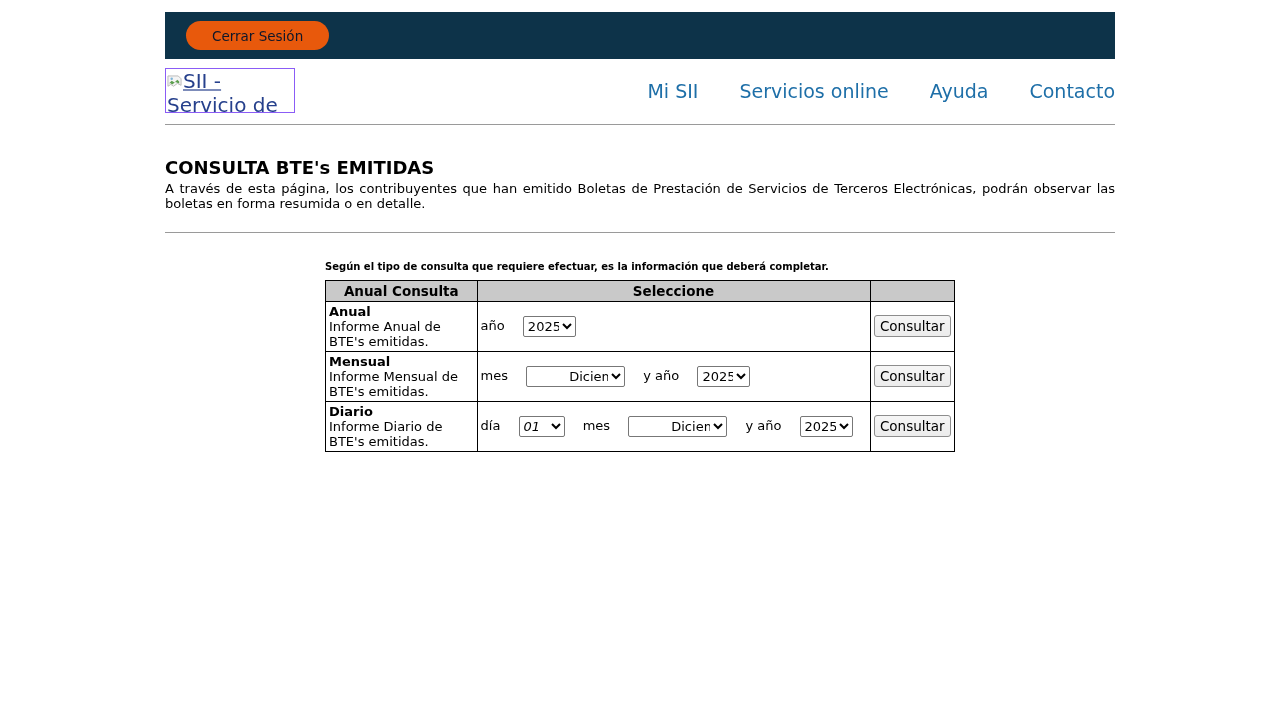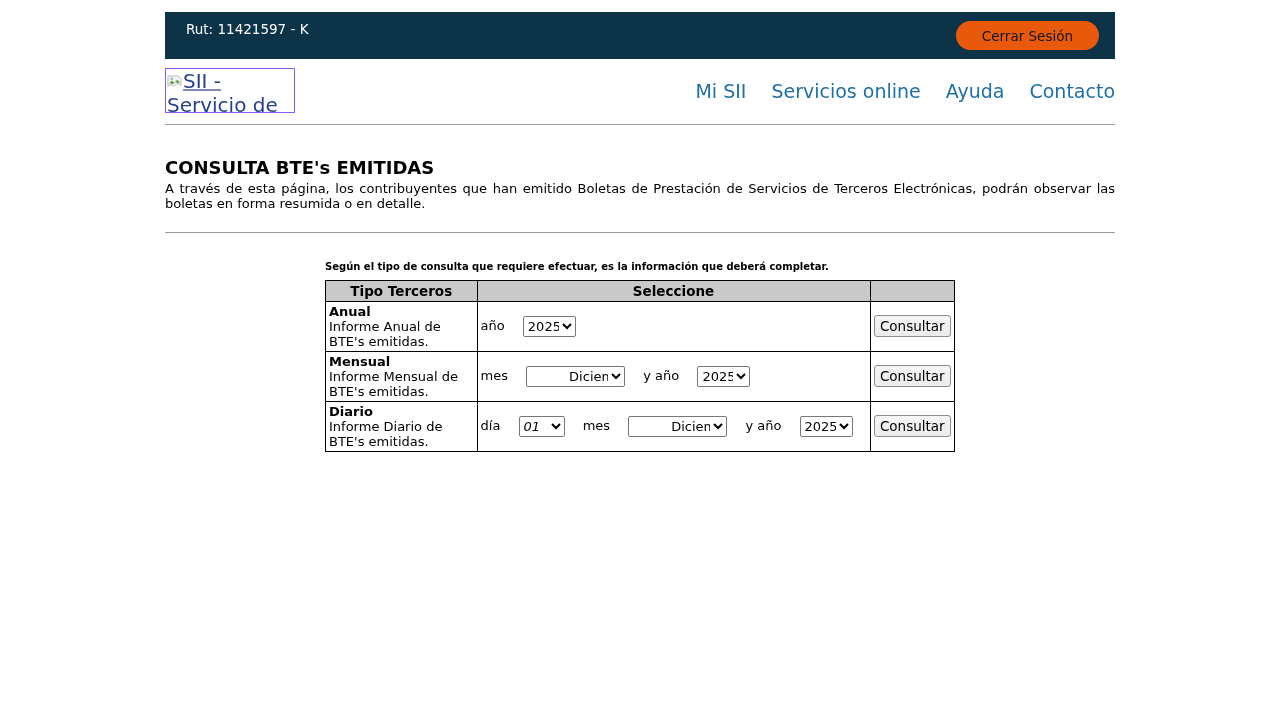--- a/index.html
+++ b/index.html
@@ -52,21 +52,21 @@
     overflow: hidden;
     color: #26408c;
     font-size: 20px;
     line-height: 22px;
     text-decoration: underline;
     text-decoration-color: rgba(38,64,140,.6);
     padding: 1px 0 0 1px;
     cursor: pointer;
   }
   .broken-img-icon { display: inline-block; vertical-align: -2px; margin-right: 1px; }
-  .nav { display: flex; gap: 25px; }
+  .nav { display: flex; gap: 41px; }
   .nav a {
     color: var(--nav_link, #1e6fa8);
     font-size: 19px;
     text-decoration: none;
     cursor: pointer;
     white-space: nowrap;
   }
   hr.rule {
     border: none;
     border-top: 1px solid #9a9a9a;
@@ -157,21 +157,20 @@
     cursor: pointer;
     padding: 0;
   }
 </style>
 </head>
 <body>
 
 <div class="container">
 
   <div class="topbar">
-    <span class="rut-text">Rut: 11421597 - K</span>
     <button class="logout-btn">Cerrar Sesión</button>
   </div>
 
   <div class="logo-nav">
     <div class="logo-box">
       <span class="broken-img-icon">
         <svg width="15" height="15" viewBox="0 0 16 16">
           <path d="M1 1 h11 l3 3 v7 l-4 -2 -4 3 -3 -2 -3 2 z" fill="#f4f4f4" stroke="#b9b9b9" stroke-width="1"></path>
           <path d="M2 9 l3 -3 3 2 3 -3 2 2 v2 l-4 -1.5 -3.5 2.5 -2 -1.5 z" fill="#5c9e4f"></path>
           <circle cx="5" cy="4" r="1.3" fill="#7db4d8"></circle>
@@ -197,21 +196,21 @@
     <p class="instruction">Según el tipo de consulta que requiere efectuar, es la información que deberá completar.</p>
 
     <table class="consult">
       <colgroup>
           <col class="c1">
           <col class="c2">
           <col class="c3">
         </colgroup>
       <thead>
         <tr>
-          <th>Tipo Terceros</th>
+          <th>Anual Consulta</th>
           <th>Seleccione</th>
           <th></th>
         </tr>
       </thead>
       <tbody>
 
         <tr>
           <td class="tipo">
             <span class="tipo-name">Anual</span><br>
             <span>Informe Anual de BTE's emitidas.</span>

